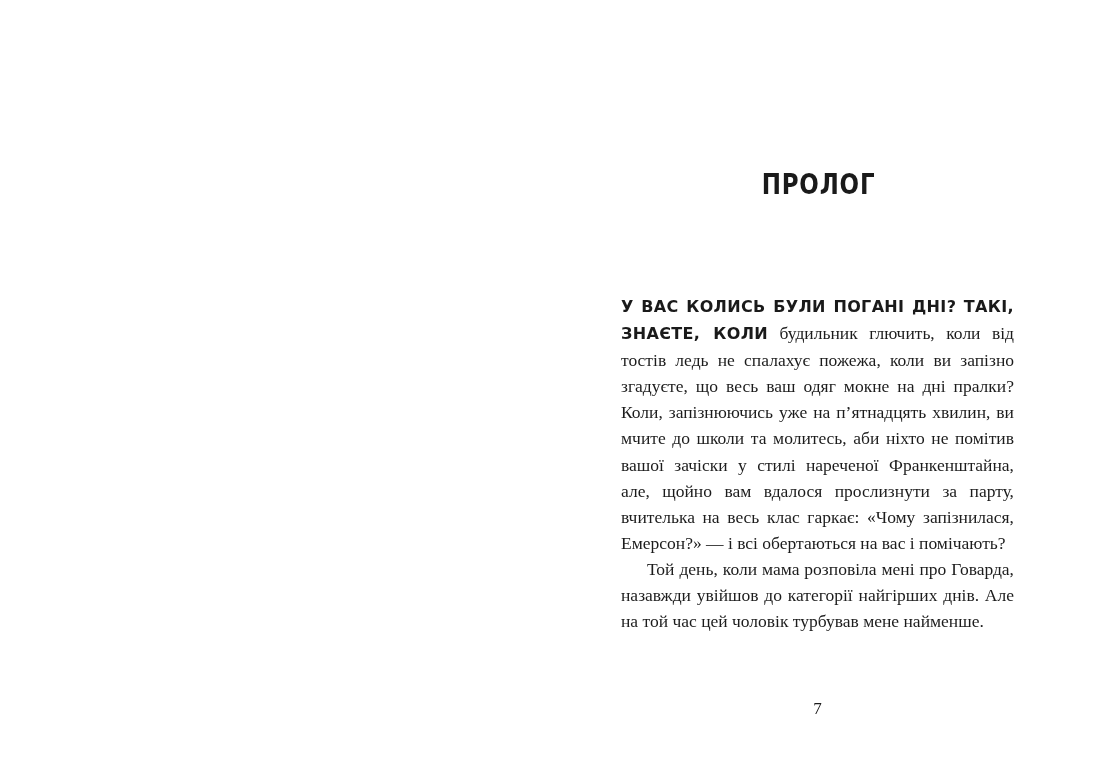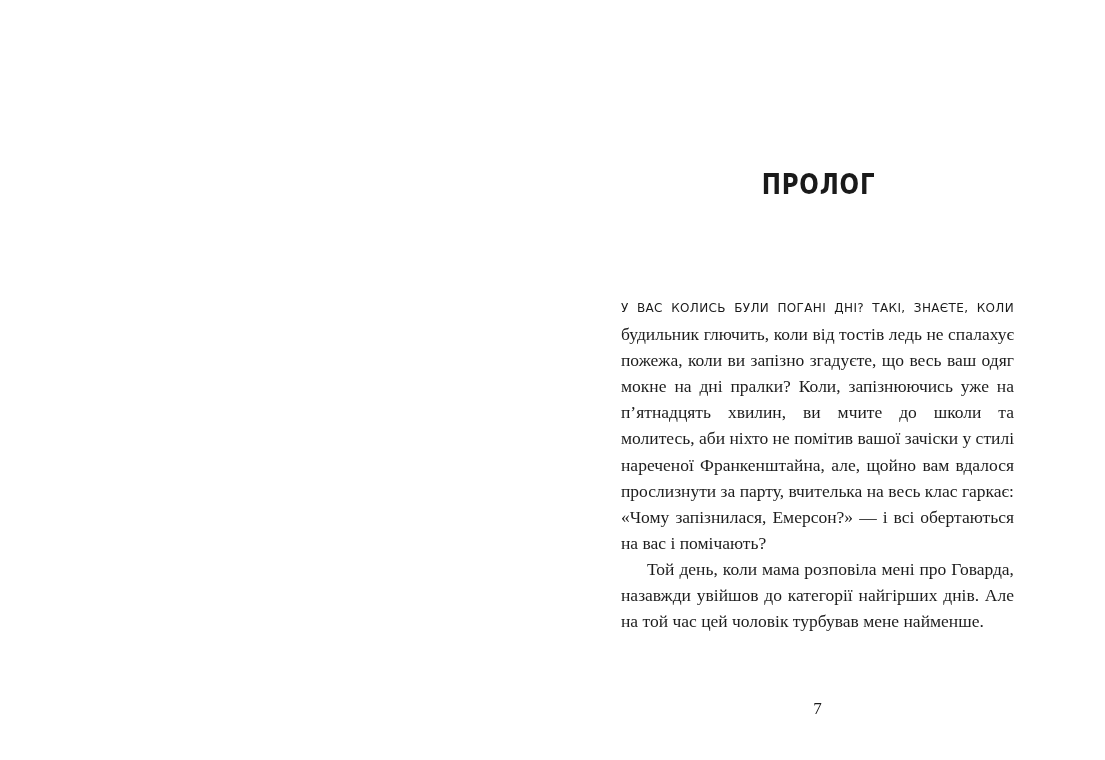--- a/index.html
+++ b/index.html
@@ -82,22 +82,22 @@
     color: #1c1c1c;
     hyphens: manual;
   }
 
   p.para.indent {
     text-indent: 26px;
   }
 
   .smallcaps-lead {
     font-family: "DejaVu Sans", sans-serif;
-    font-weight: 400;
-    font-size: 12px;
+    font-weight: 700;
+    font-size: 16px;
     letter-spacing: 0.35px;
     text-transform: uppercase;
     color: #1a1a1a;
   }
 
   em.ital {
     font-style: italic;
   }
 
   .folio {

